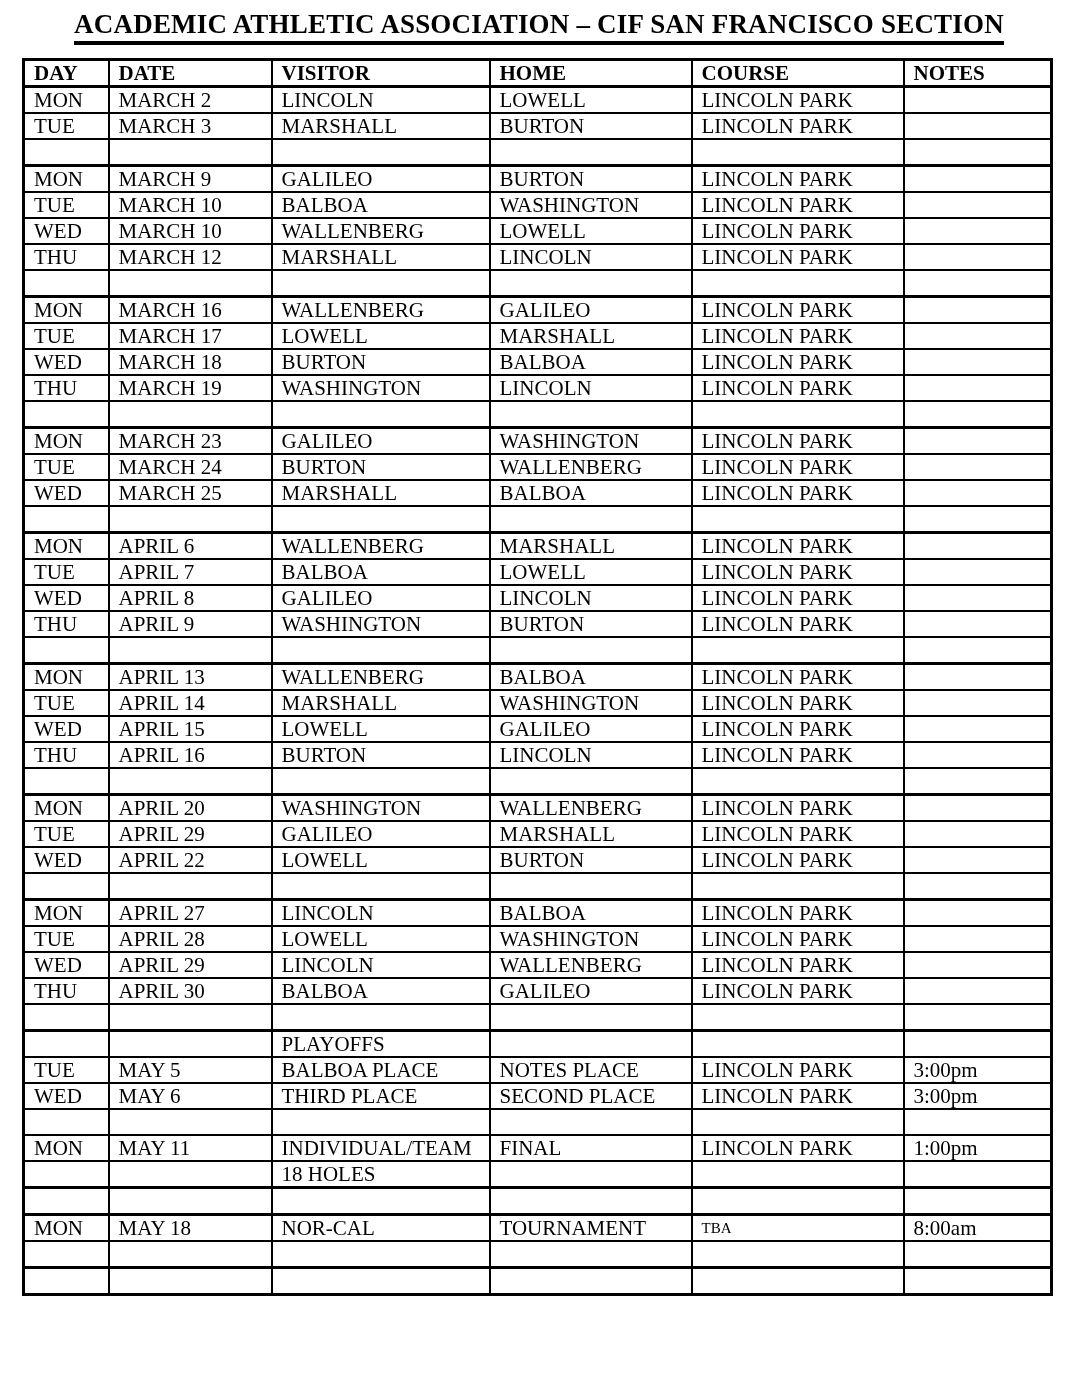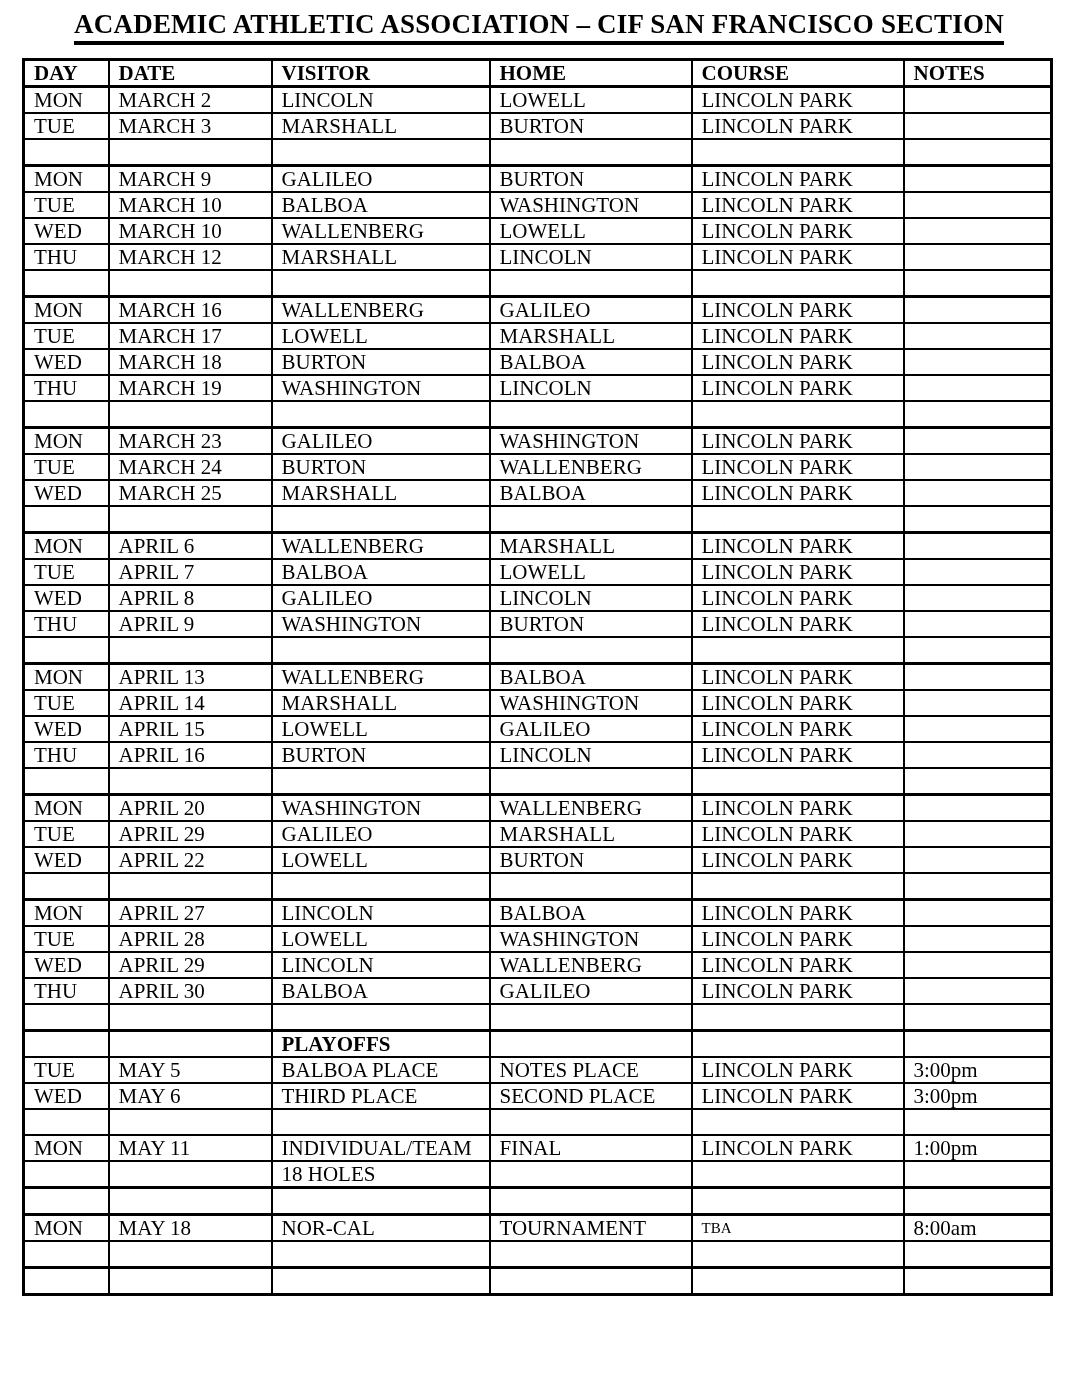--- a/index.html
+++ b/index.html
@@ -44,21 +44,21 @@
     line-height: 24px;
     font-size: 21px;
     white-space: nowrap;
     overflow: hidden;
   }
   table.schedule th {
     font-weight: bold;
     border-bottom: 3px solid #000;
   }
   table.schedule tr.thick-top td { border-top: 3px solid #000; }
-  table.schedule td.bold { font-weight: bold; }
+  table.schedule td.bold { font-weight: normal; }
   table.schedule td.small { font-size: 15px; }
 </style>
 </head>
 <body>
 
 <div class="page">
 
   <h1 class="title"><span class="ul">ACADEMIC ATHLETIC ASSOCIATION – CIF SAN FRANCISCO SECTION</span></h1>
 
 

